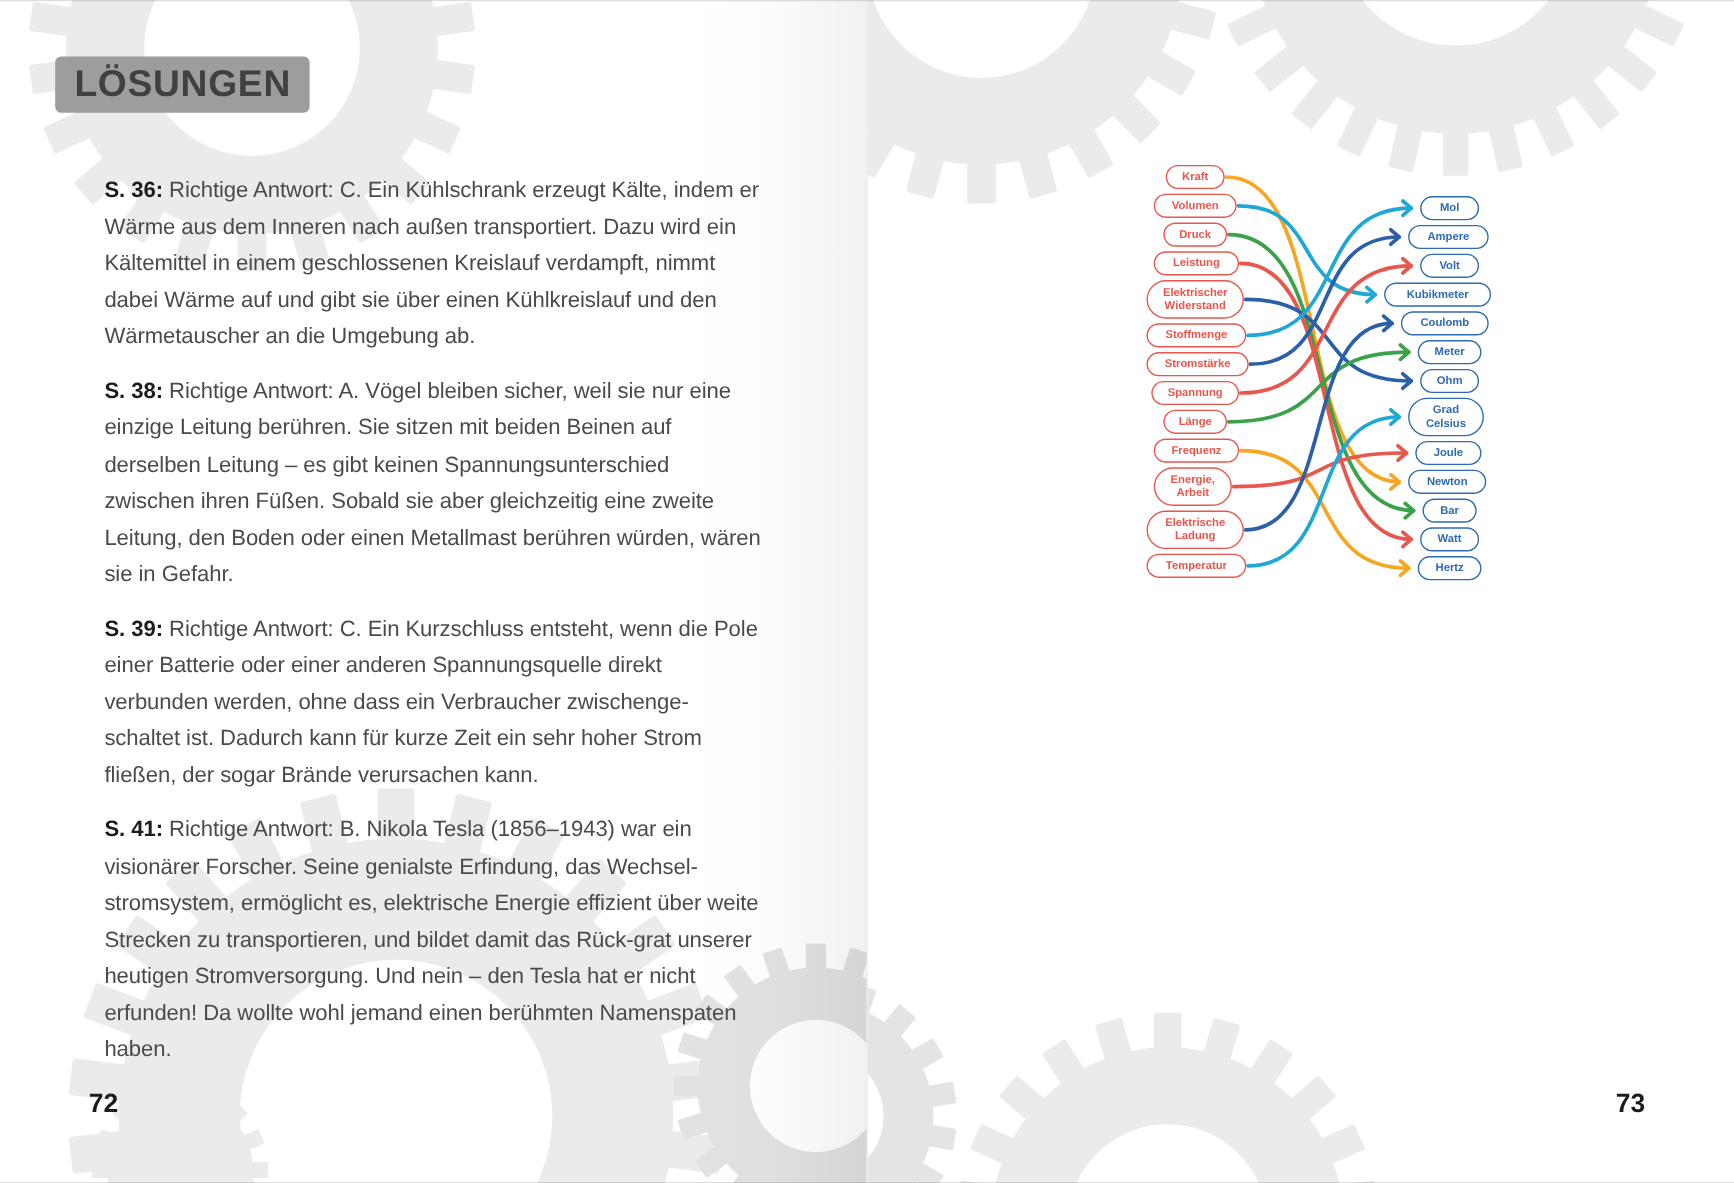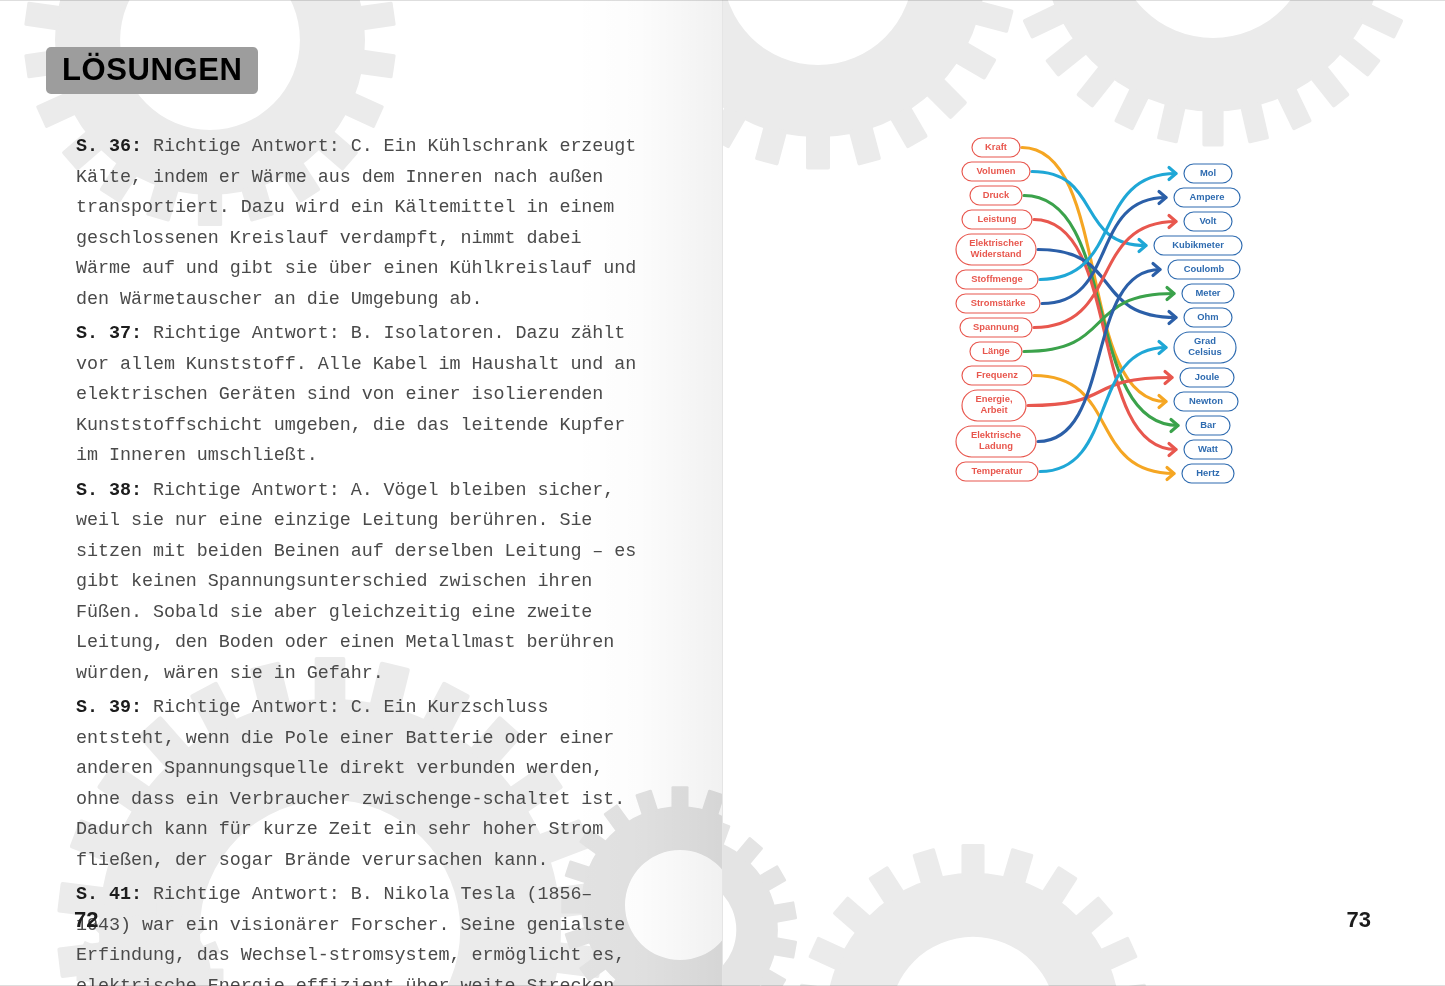--- a/index.html
+++ b/index.html
@@ -56,38 +56,38 @@
     background: rgba(0,0,0,0.13);
   }
 
   
   #heading-chip {
     position: absolute;
     left: 46px; top: 47px;
     background: #9d9d9d;
     border-radius: 5px;
     padding: 7px 16px 9px 16px;
-    color: #000000;
+    color: #404040;
     font-size: 31px;
     font-weight: bold;
     letter-spacing: 0.6px;
     line-height: 1;
     font-family: "Liberation Sans", sans-serif;
   }
 
   
   .col {
     position: absolute;
     font-size: 18.4px;
     line-height: 30.5px;
     color: #4a4a4a;
     letter-spacing: -0.05px;
   }
   #col-left  { left: 72px; top: 128px; width: 578px; }
-  .para { margin: 4px; font-family: Liberation Mono, monospace; }
+  .para { margin: 15px; }
   .ref { color: #1c1c1c; font-weight: bold; }
 
   
   #diagram {
     position: absolute;
     left: 948px; top: 128px;
     width: 300px; height: 362px;
   }
   #diagram svg { display: block; }
 
@@ -239,21 +239,20 @@
         </g>
       </g>
     </svg>
 
     <div id="gutter-shade-left"></div>
 
     <div id="heading-chip">LÖSUNGEN</div>
 
     <div class="col" id="col-left">
         <p class="para"><span class="ref">S. 36:</span><span> Richtige Antwort: C. Ein Kühlschrank erzeugt Kälte, indem er Wärme aus dem Inneren nach außen transportiert. Dazu wird ein Kältemittel in einem geschlossenen Kreislauf verdampft, nimmt dabei Wärme auf und gibt sie über einen Kühlkreislauf und den Wärmetauscher an die Umgebung ab.</span></p>
-        <p class="para"><span class="ref">S. 37:</span><span> Richtige Antwort: B. Isolatoren. Dazu zählt vor allem Kunststoff. Alle Kabel im Haushalt und an elektrischen Geräten sind von einer isolierenden Kunststoffschicht umgeben, die das leitende Kupfer im Inneren umschließt.</span></p>
         <p class="para"><span class="ref">S. 38:</span><span> Richtige Antwort: A. Vögel bleiben sicher, weil sie nur eine einzige Leitung berühren. Sie sitzen mit beiden Beinen auf derselben Leitung – es gibt keinen Spannungsunterschied zwischen ihren Füßen. Sobald sie aber gleichzeitig eine zweite Leitung, den Boden oder einen Metallmast berühren würden, wären sie in Gefahr.</span></p>
         <p class="para"><span class="ref">S. 39:</span><span> Richtige Antwort: C. Ein Kurzschluss entsteht, wenn die Pole einer Batterie oder einer anderen Spannungsquelle direkt verbunden werden, ohne dass ein Verbraucher zwischenge-schaltet ist. Dadurch kann für kurze Zeit ein sehr hoher Strom fließen, der sogar Brände verursachen kann.</span></p>
         <p class="para"><span class="ref">S. 41:</span><span> Richtige Antwort: B. Nikola Tesla (1856–1943) war ein visionärer Forscher. Seine genialste Erfindung, das Wechsel-stromsystem, ermöglicht es, elektrische Energie effizient über weite Strecken zu transportieren, und bildet damit das Rück-grat unserer heutigen Stromversorgung. Und nein – den Tesla hat er nicht erfunden! Da wollte wohl jemand einen berühmten Namenspaten haben.</span></p>
       </div>
 
     <div class="pageno" id="pageno-left">72</div>
   </div>
 
   <div class="page" id="page-right">
 

